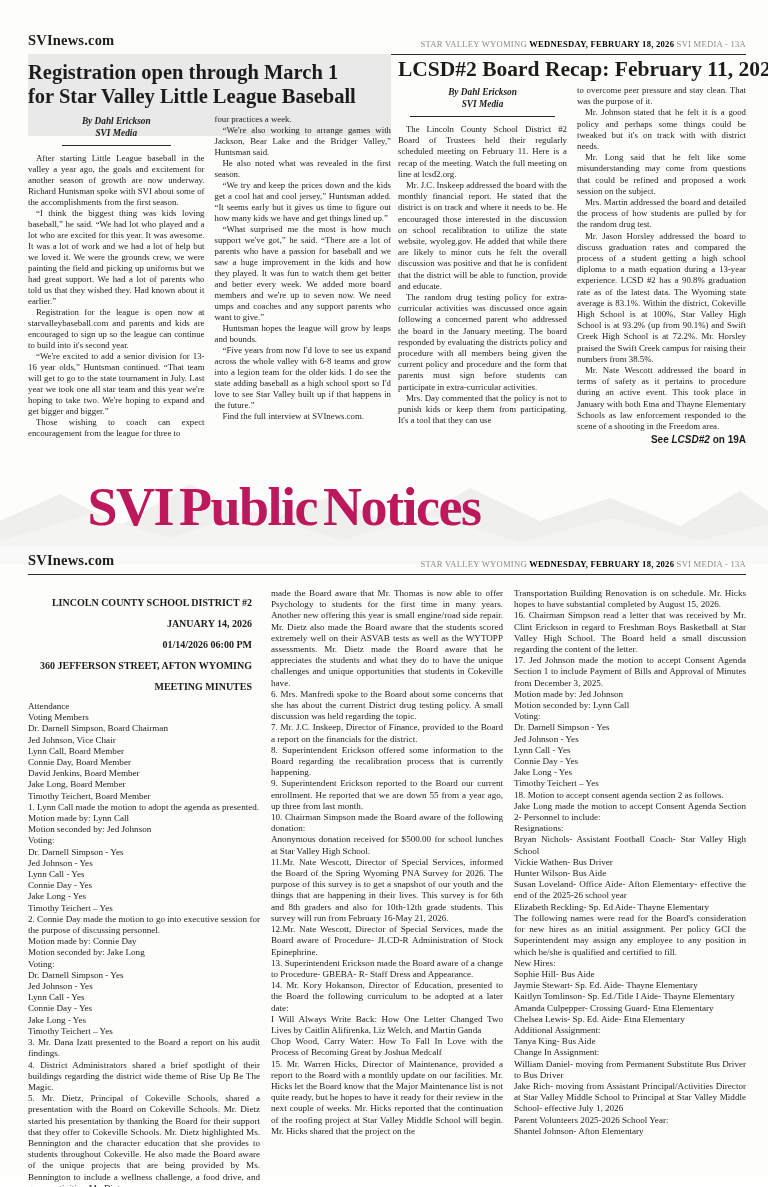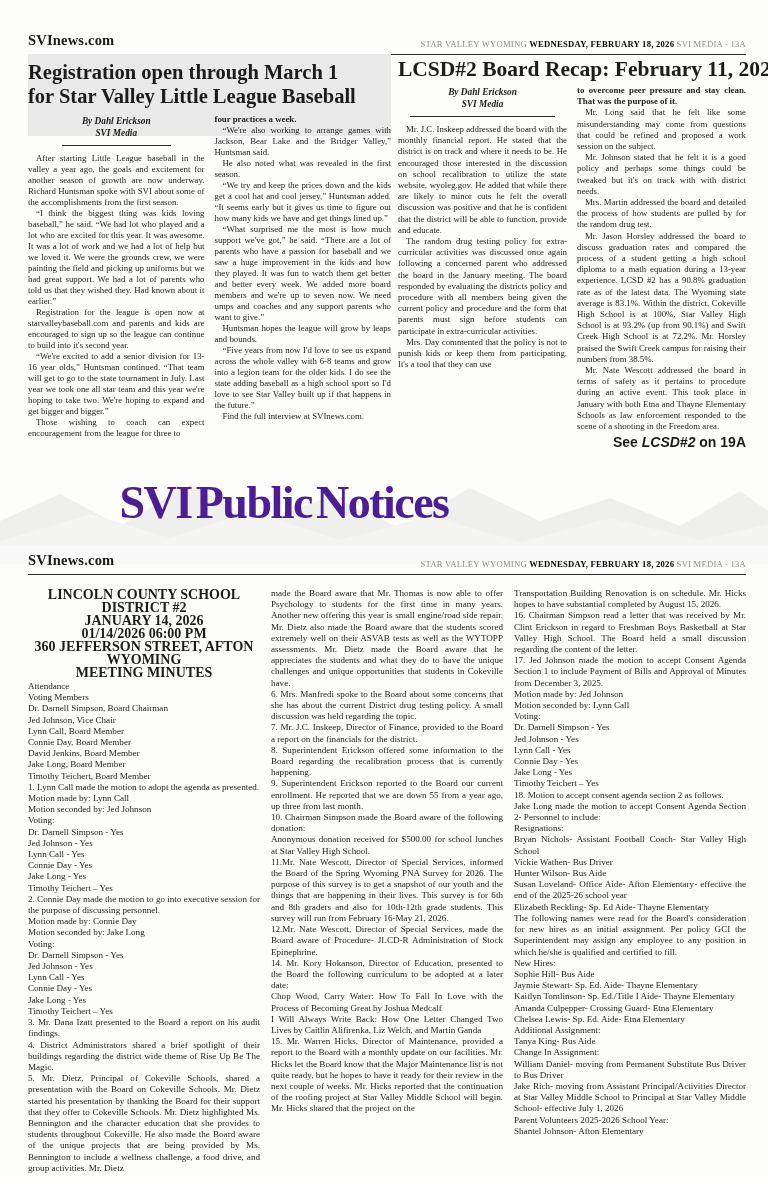--- a/index.html
+++ b/index.html
@@ -19,41 +19,41 @@
 
   
   .title-bg{position:absolute;left:28px;top:54px;width:363px;height:82px;background:#e9e9e9;}
   #article-baseball{position:absolute;left:28px;top:58px;width:363px;}
   .bb-title{font-weight:bold;font-size:20.5px;line-height:24px;padding-top:2px;}
   .cols{display:flex;gap:10px;margin-top:6px;}
   .col{flex:1;min-width:0;}
   .byline{text-align:center;font-style:italic;font-weight:bold;font-size:9.3px;line-height:11.5px;padding-top:2px;}
   .by-rule{border:0;border-top:1.5px solid #2a2a2a;width:62%;margin:6px auto 7px;}
   .art-p{font-size:8.8px;line-height:11px;text-align:justify;text-indent:8px;margin:0;}
-  .cont > p:first-child{text-indent:0;font-weight:bold;}
+  .cont > p:first-child{text-indent:0;}
 
   
   #article-lcsd{position:absolute;left:398px;top:57px;width:348px;}
   .lc-title{font-weight:bold;font-size:21.5px;line-height:25px;text-align:center;white-space:nowrap;}
   #article-lcsd .cols{margin-top:3px;}
   #article-lcsd .art-p{line-height:11.2px;}
   .see-line{font-family:"Liberation Sans","DejaVu Sans",sans-serif;font-weight:bold;
-            font-size:14px;text-align:right;margin-top:2px;}
+            font-size:10px;text-align:right;margin-top:2px;}
   .see-line .ref{font-style:italic;}
 
   
   .mountains{position:absolute;left:0;top:466px;width:768px;height:98px;opacity:.5;}
   #notices-title{position:absolute;left:8px;top:476px;width:552px;text-align:center;
-                 font-weight:bold;font-size:46px;letter-spacing:-1.5px;word-spacing:-6px;color:#4c1d95;}
+                 font-weight:bold;font-size:54px;letter-spacing:-1.5px;word-spacing:-6px;color:#be185d;}
 
   
   #notices-body{position:absolute;left:28px;right:22px;top:588px;display:flex;gap:11px;}
   .ncol{flex:1;min-width:0;}
   .not-p{font-size:9.1px;line-height:11.2px;text-align:justify;margin:0;}
-  .not-h{font-size:14px;line-height:13px;font-weight:bold;text-align:center;margin:0;}
+  .not-h{font-size:10px;line-height:13px;font-weight:bold;text-align:right;margin:8px;}
   .head-block{margin-bottom:2px;}
 </style>
 </head>
 <body>
 
 <div class="page">
 
   <div class="nl-header" id="header1">
     <span class="site">SVInews.com</span>
     <span class="hdr-right"><span>STAR VALLEY WYOMING </span><span class="hd-date">WEDNESDAY, FEBRUARY 18, 2026</span><span> SVI MEDIA - 13A</span></span>
@@ -99,30 +99,31 @@
   <div id="article-lcsd">
     <div class="lc-title">LCSD#2 Board Recap: February 11, 2026</div>
     <div class="cols">
       <div class="col">
         <div class="byline">
           <div>By Dahl Erickson</div>
           <div>SVI Media</div>
         </div>
         <hr class="by-rule" style="width:86%">
         <div>
+            <p class="art-p">The Lincoln County School District #2 Board of Trustees held their regularly scheduled meeting on February 11. Here is a recap of the meeting. Watch the full meeting on line at lcsd2.org.</p>
             <p class="art-p">Mr. J.C. Inskeep addressed the board with the monthly financial report. He stated that the district is on track and where it needs to be. He encouraged those interested in the discussion on school recalibration to utilize the state website, wyoleg.gov. He added that while there are likely to minor cuts he felt the overall discussion was positive and that he is confident that the district will be able to function, provide and educate.</p>
             <p class="art-p">The random drug testing policy for extra-curricular activities was discussed once again following a concerned parent who addressed the board in the January meeting. The board responded by evaluating the districts policy and procedure with all members being given the current policy and procedure and the form that parents must sign before students can participate in extra-curricular activities.</p>
             <p class="art-p">Mrs. Day commented that the policy is not to punish kids or keep them from participating. It's a tool that they can use</p>
           </div>
       </div>
       <div class="col">
         <div class="cont">
             <p class="art-p">to overcome peer pressure and stay clean. That was the purpose of it.</p>
+            <p class="art-p">Mr. Johnson stated that he felt it is a good policy and perhaps some things could be tweaked but it's on track with with district needs.</p>
             <p class="art-p">Mr. Long said that he felt like some misunderstanding may come from questions that could be refined and proposed a work session on the subject.</p>
-            <p class="art-p">Mr. Johnson stated that he felt it is a good policy and perhaps some things could be tweaked but it's on track with with district needs.</p>
             <p class="art-p">Mrs. Martin addressed the board and detailed the process of how students are pulled by for the random drug test.</p>
             <p class="art-p">Mr. Jason Horsley addressed the board to discuss graduation rates and compared the process of a student getting a high school diploma to a math equation during a 13-year experience. LCSD #2 has a 90.8% graduation rate as of the latest data. The Wyoming state average is 83.1%. Within the district, Cokeville High School is at 100%, Star Valley High School is at 93.2% (up from 90.1%) and Swift Creek High School is at 72.2%. Mr. Horsley praised the Swift Creek campus for raising their numbers from 38.5%.</p>
             <p class="art-p">Mr. Nate Wescott addressed the board in terms of safety as it pertains to procedure during an active event. This took place in January with both Etna and Thayne Elementary Schools as law enforcement responded to the scene of a shooting in the Freedom area.</p>
           </div>
         <div class="see-line"><span>See </span><span class="ref">LCSD#2</span><span> on 19A</span></div>
       </div>
     </div>
   </div>
 
   <svg class="mountains" viewBox="0 0 768 98" preserveAspectRatio="none">
@@ -185,23 +186,24 @@
       <div>
           <p class="not-p">made the Board aware that Mr. Thomas is now able to offer Psychology to students for the first time in many years. Another new offering this year is small engine/road side repair. Mr. Dietz also made the Board aware that the students scored extremely well on their ASVAB tests as well as the WYTOPP assessments. Mr. Dietz made the Board aware that he appreciates the students and what they do to have the unique challenges and unique opportunities that students in Cokeville have.</p>
           <p class="not-p">6. Mrs. Manfredi spoke to the Board about some concerns that she has about the current District drug testing policy. A small discussion was held regarding the topic.</p>
           <p class="not-p">7. Mr. J.C. Inskeep, Director of Finance, provided to the Board a report on the financials for the district.</p>
           <p class="not-p">8. Superintendent Erickson offered some information to the Board regarding the recalibration process that is currently happening.</p>
           <p class="not-p">9. Superintendent Erickson reported to the Board our current enrollment. He reported that we are down 55 from a year ago, up three from last month.</p>
           <p class="not-p">10. Chairman Simpson made the Board aware of the following donation:</p>
           <p class="not-p">Anonymous donation received for $500.00 for school lunches at Star Valley High School.</p>
           <p class="not-p">11.Mr. Nate Wescott, Director of Special Services, informed the Board of the Spring Wyoming PNA Survey for 2026. The purpose of this survey is to get a snapshot of our youth and the things that are happening in their lives. This survey is for 6th and 8th graders and also for 10th-12th grade students. This survey will run from February 16-May 21, 2026.</p>
           <p class="not-p">12.Mr. Nate Wescott, Director of Special Services, made the Board aware of Procedure- JLCD-R Administration of Stock Epinephrine.</p>
+          <p class="not-p">13. Superintendent Erickson made the Board aware of a change to Procedure- GBEBA- R- Staff Dress and Appearance.</p>
           <p class="not-p">14. Mr. Kory Hokanson, Director of Education, presented to the Board the following curriculum to be adopted at a later date:</p>
+          <p class="not-p">I Will Always Write Back: How One Letter Changed Two Lives by Caitlin Alifirenka, Liz Welch, and Martin Ganda</p>
           <p class="not-p">Chop Wood, Carry Water: How To Fall In Love with the Process of Becoming Great by Joshua Medcalf</p>
-          <p class="not-p">I Will Always Write Back: How One Letter Changed Two Lives by Caitlin Alifirenka, Liz Welch, and Martin Ganda</p>
           <p class="not-p">15. Mr. Warren Hicks, Director of Maintenance, provided a report to the Board with a monthly update on our facilities. Mr. Hicks let the Board know that the Major Maintenance list is not quite ready, but he hopes to have it ready for their review in the next couple of weeks. Mr. Hicks reported that the continuation of the roofing project at Star Valley Middle School will begin. Mr. Hicks shared that the project on the</p>
         </div>
     </div>
     <div class="ncol">
       <div>
           <p class="not-p">Transportation Building Renovation is on schedule. Mr. Hicks hopes to have substantial completed by August 15, 2026.</p>
           <p class="not-p">16. Chairman Simpson read a letter that was received by Mr. Clint Erickson in regard to Freshman Boys Basketball at Star Valley High School. The Board held a small discussion regarding the content of the letter.</p>
           <p class="not-p">17. Jed Johnson made the motion to accept Consent Agenda Section 1 to include Payment of Bills and Approval of Minutes from December 3, 2025.</p>
           <p class="not-p">Motion made by: Jed Johnson</p>
           <p class="not-p">Motion seconded by: Lynn Call</p>

